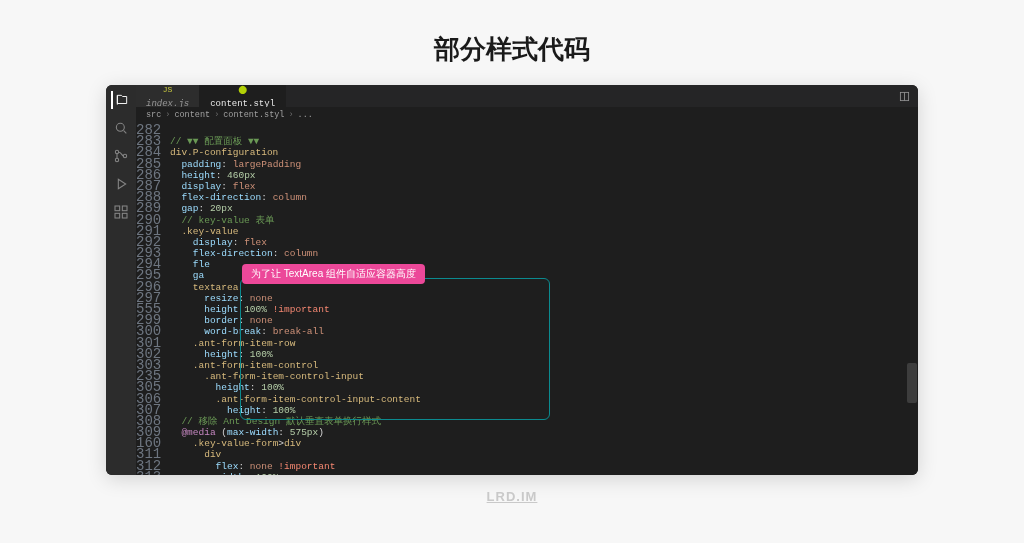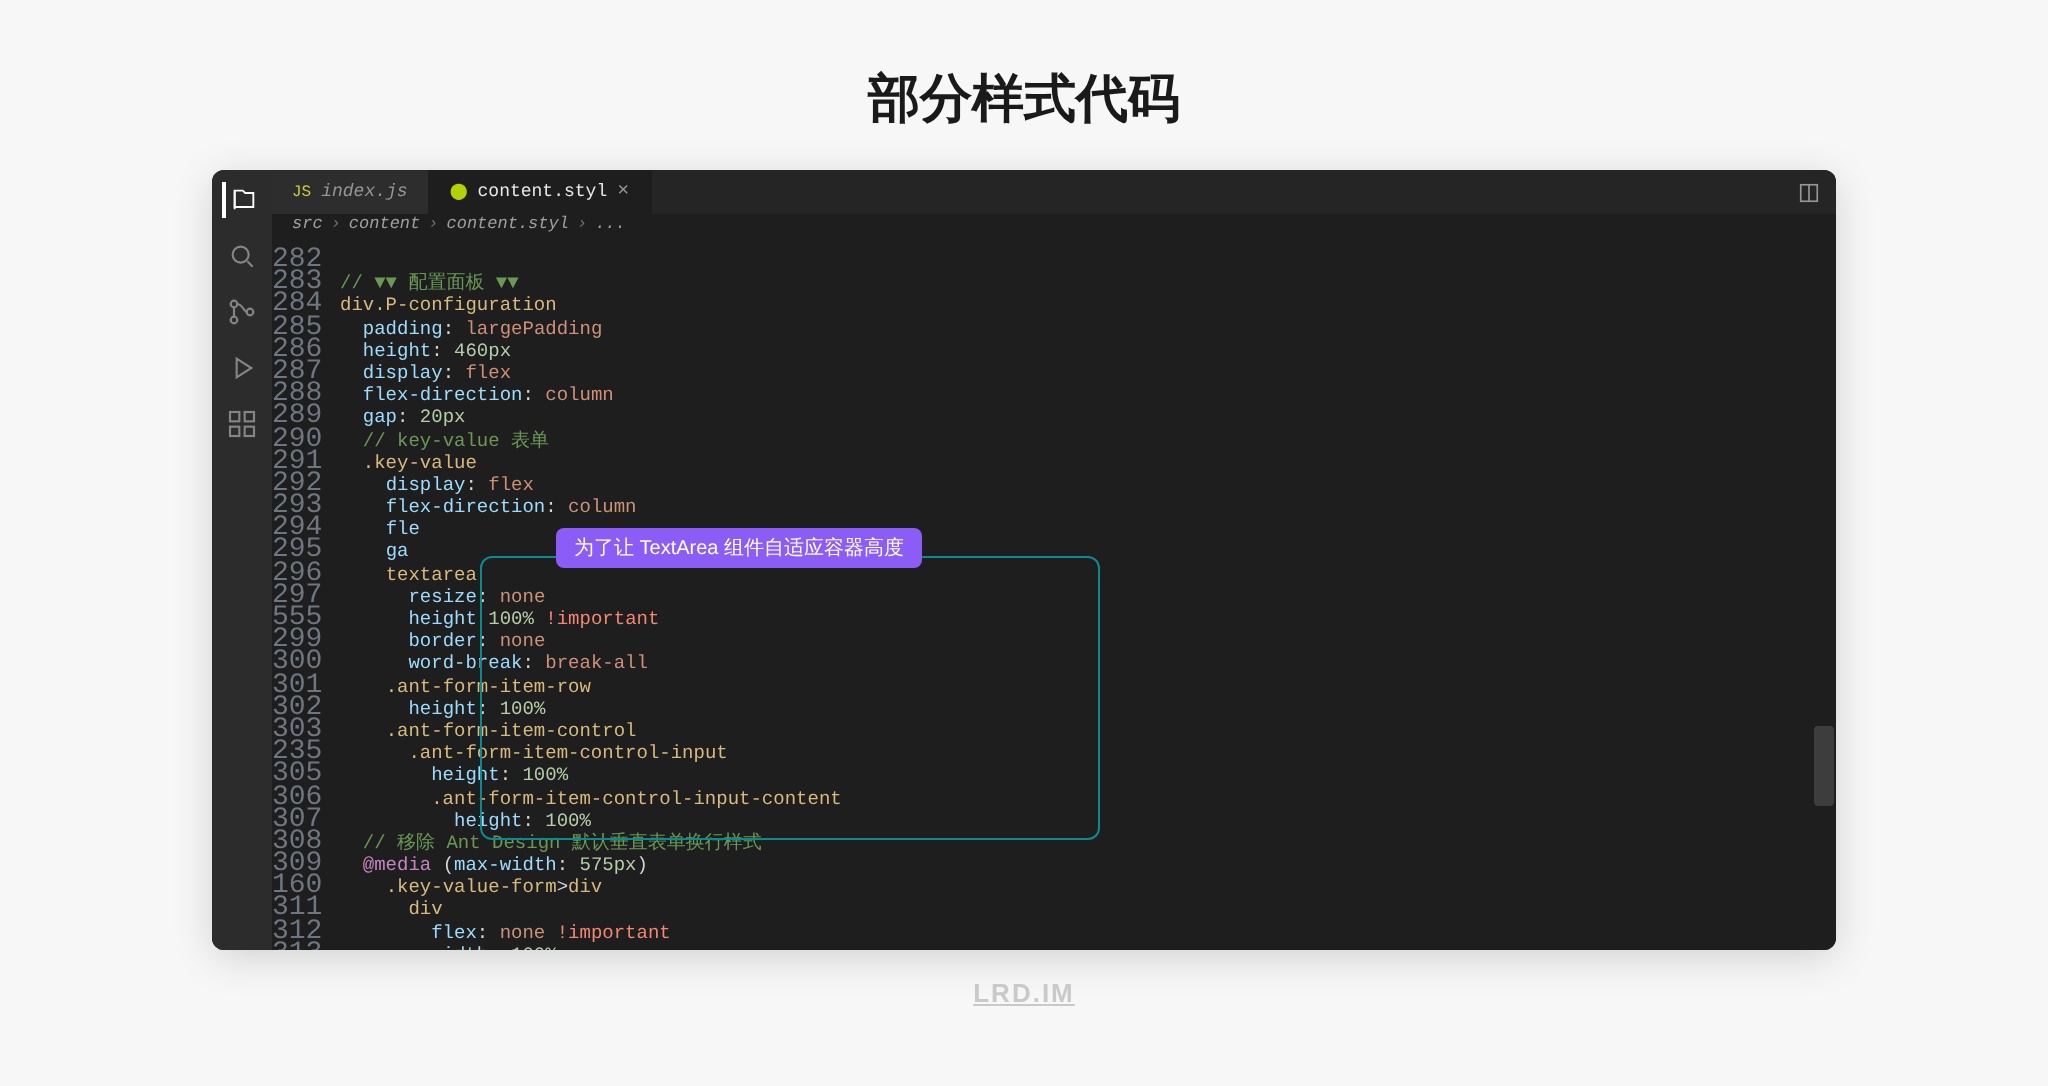--- a/index.html
+++ b/index.html
@@ -63,39 +63,39 @@
   .tab {
     display: flex;
     align-items: center;
     padding: 0 10px;
     gap: 5px;
     background: #2d2d2d;
     color: #969696;
     font-size: 9px;
     border-right: 1px solid #1e1e1e;
     font-style: italic;
+    flex-direction: column;
   }
   .tab.active {
     background: #1e1e1e;
     color: #e8e8e8;
     font-style: normal;
   }
   .tab-close { font-size: 10px; color: #969696; }
   .tab-actions { margin-left: auto; padding: 0 8px; color: #969696; display:flex; align-items:center; font-size:10px; }
   
   .breadcrumb {
     height: 16px;
     display: flex;
-    align-items: flex-start;
+    align-items: center;
     gap: 4px;
     padding: 0 10px;
     background: #1e1e1e;
     color: #a0a0a0;
     font-size: 8.5px;
-    font-style: italic;
   }
   .breadcrumb .sep { color: #6e6e6e; }
   
   .code-area {
     flex: 1;
     display: flex;
     overflow: hidden;
     position: relative;
   }
   .gutter {
@@ -127,29 +127,28 @@
   .val { color: #ce9178; text-align: center; }
   .num { color: #b5cea8; }
   .punct { color: #d4d4d4; }
   .imp { color: #f48771; }
   .at { color: #c586c0; }
   
   .callout-label {
     position: absolute;
     left: 106px;
     top: 141px;
-    background: #8b5cf6;
+    background: #ec4899;
     color: #fff;
     font-size: 10px;
     padding: 3px 9px;
     border-radius: 4px;
     font-family: -apple-system, sans-serif;
     z-index: 3;
     font-weight:500;
-    margin-left:36px;
   }
   .callout-box {
     position: absolute;
     left: 104px;
     top: 155px;
     width: 310px;
     height: 142px;
     border: 1.5px solid #0b8a8f;
     border-radius: 6px;
     z-index: 2;

